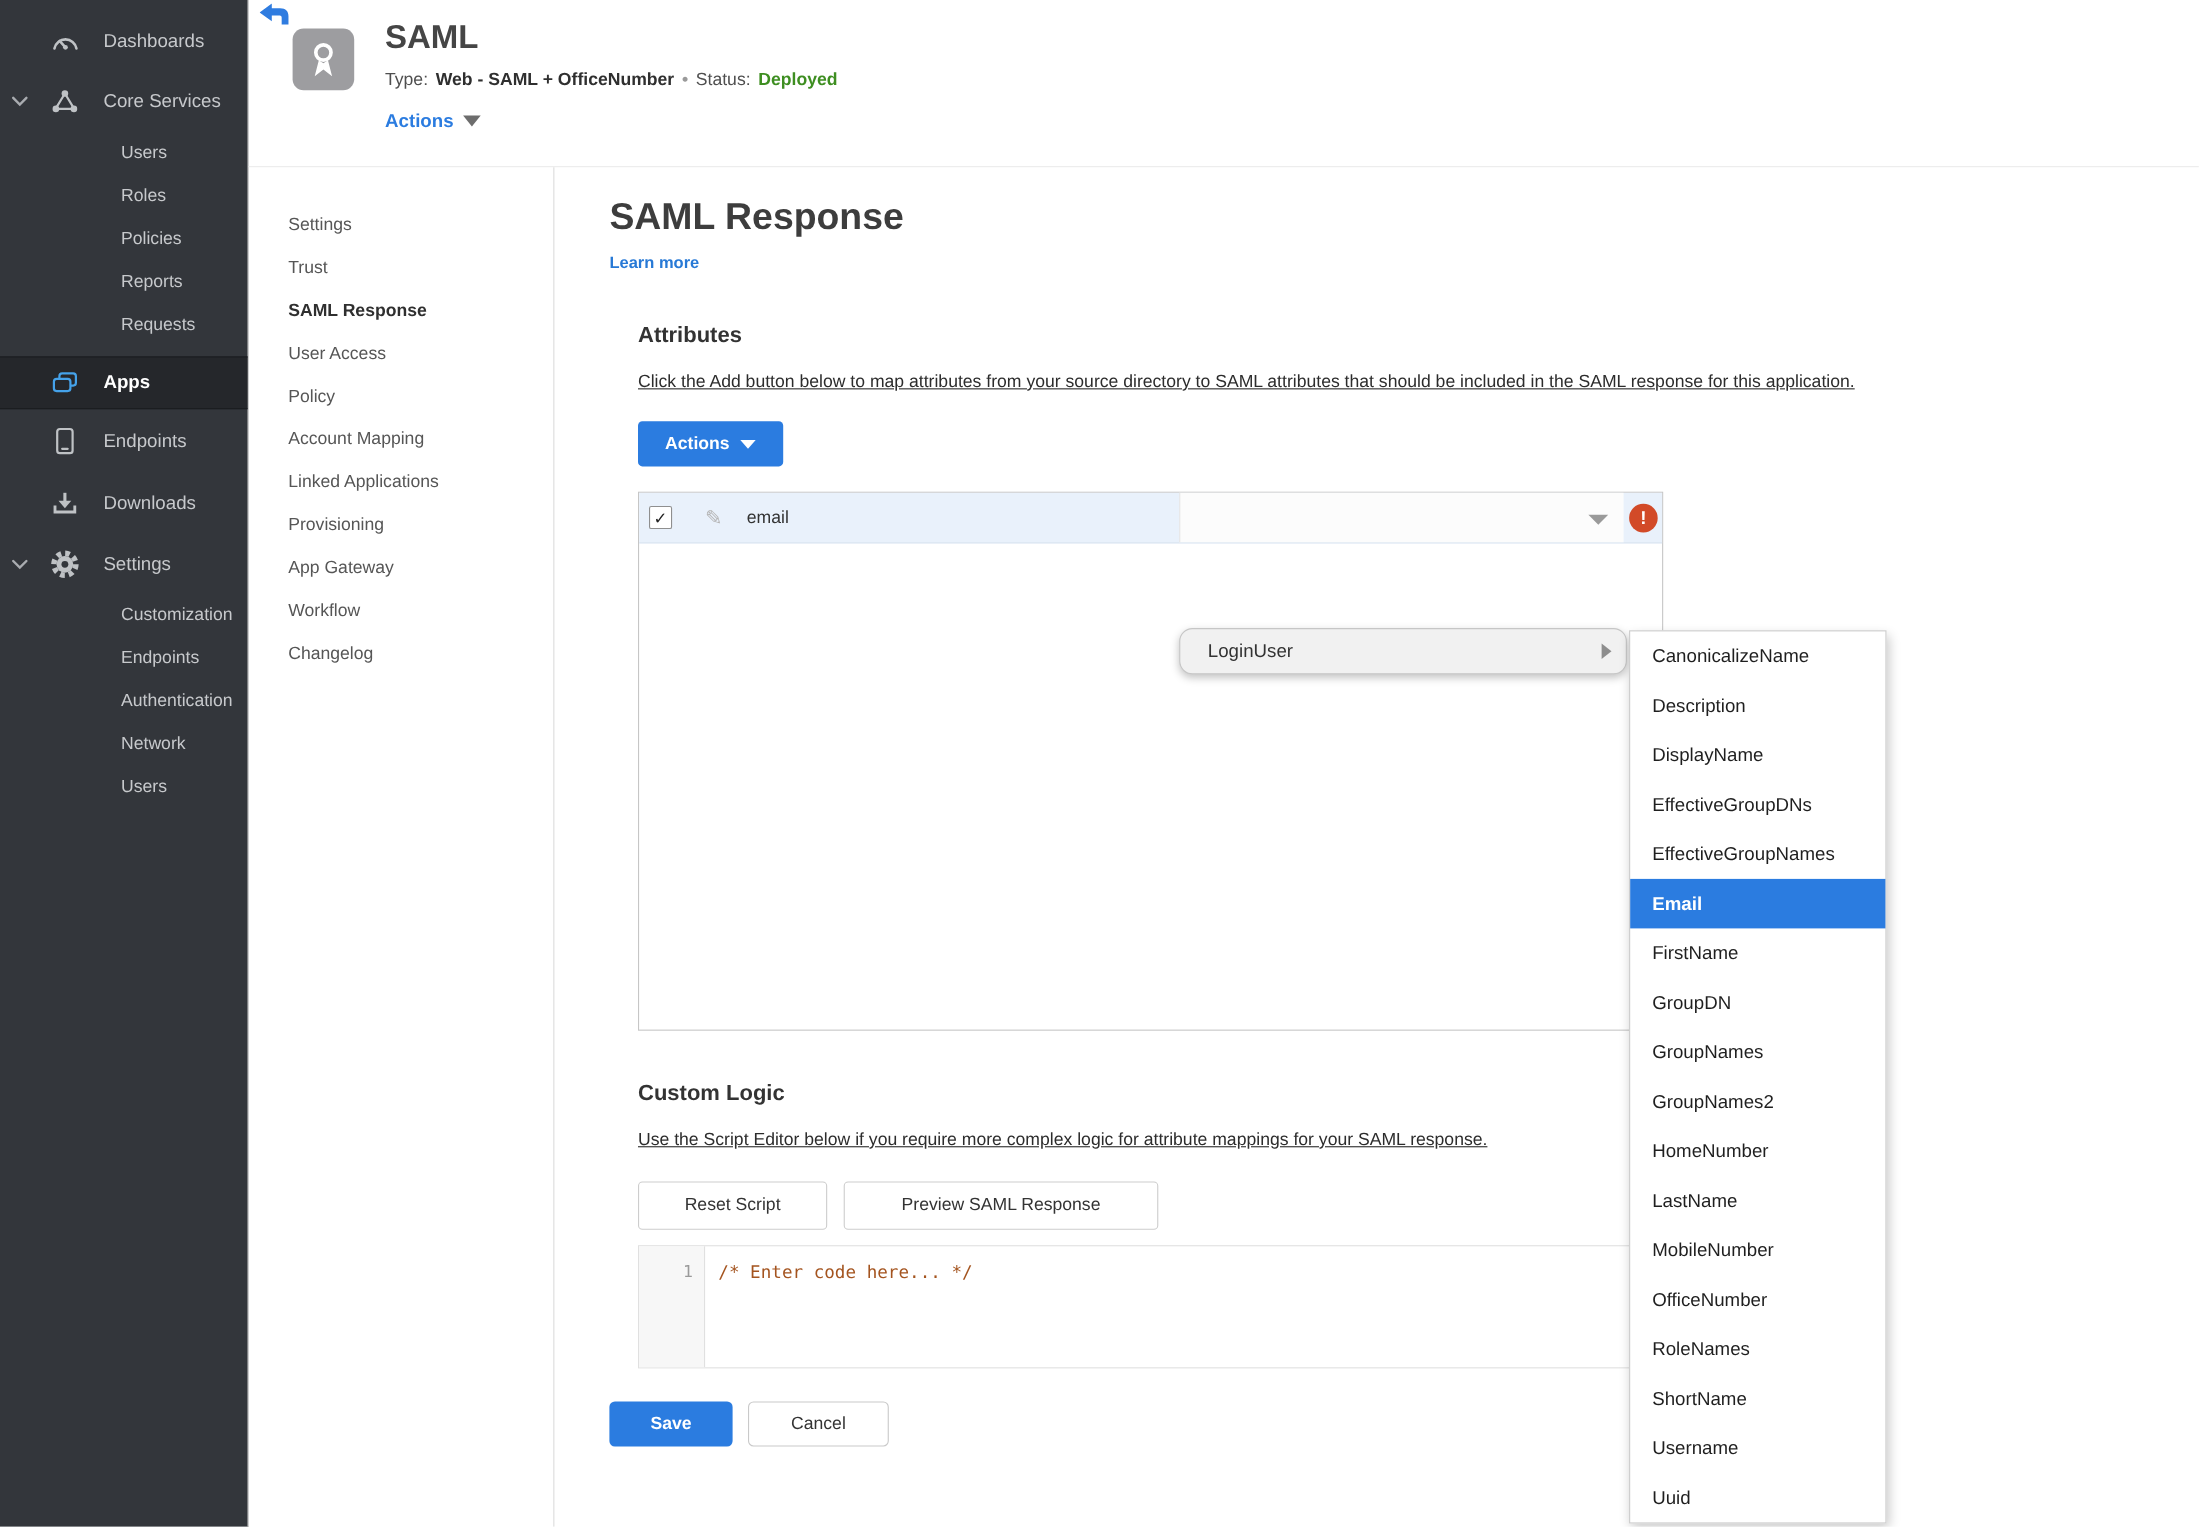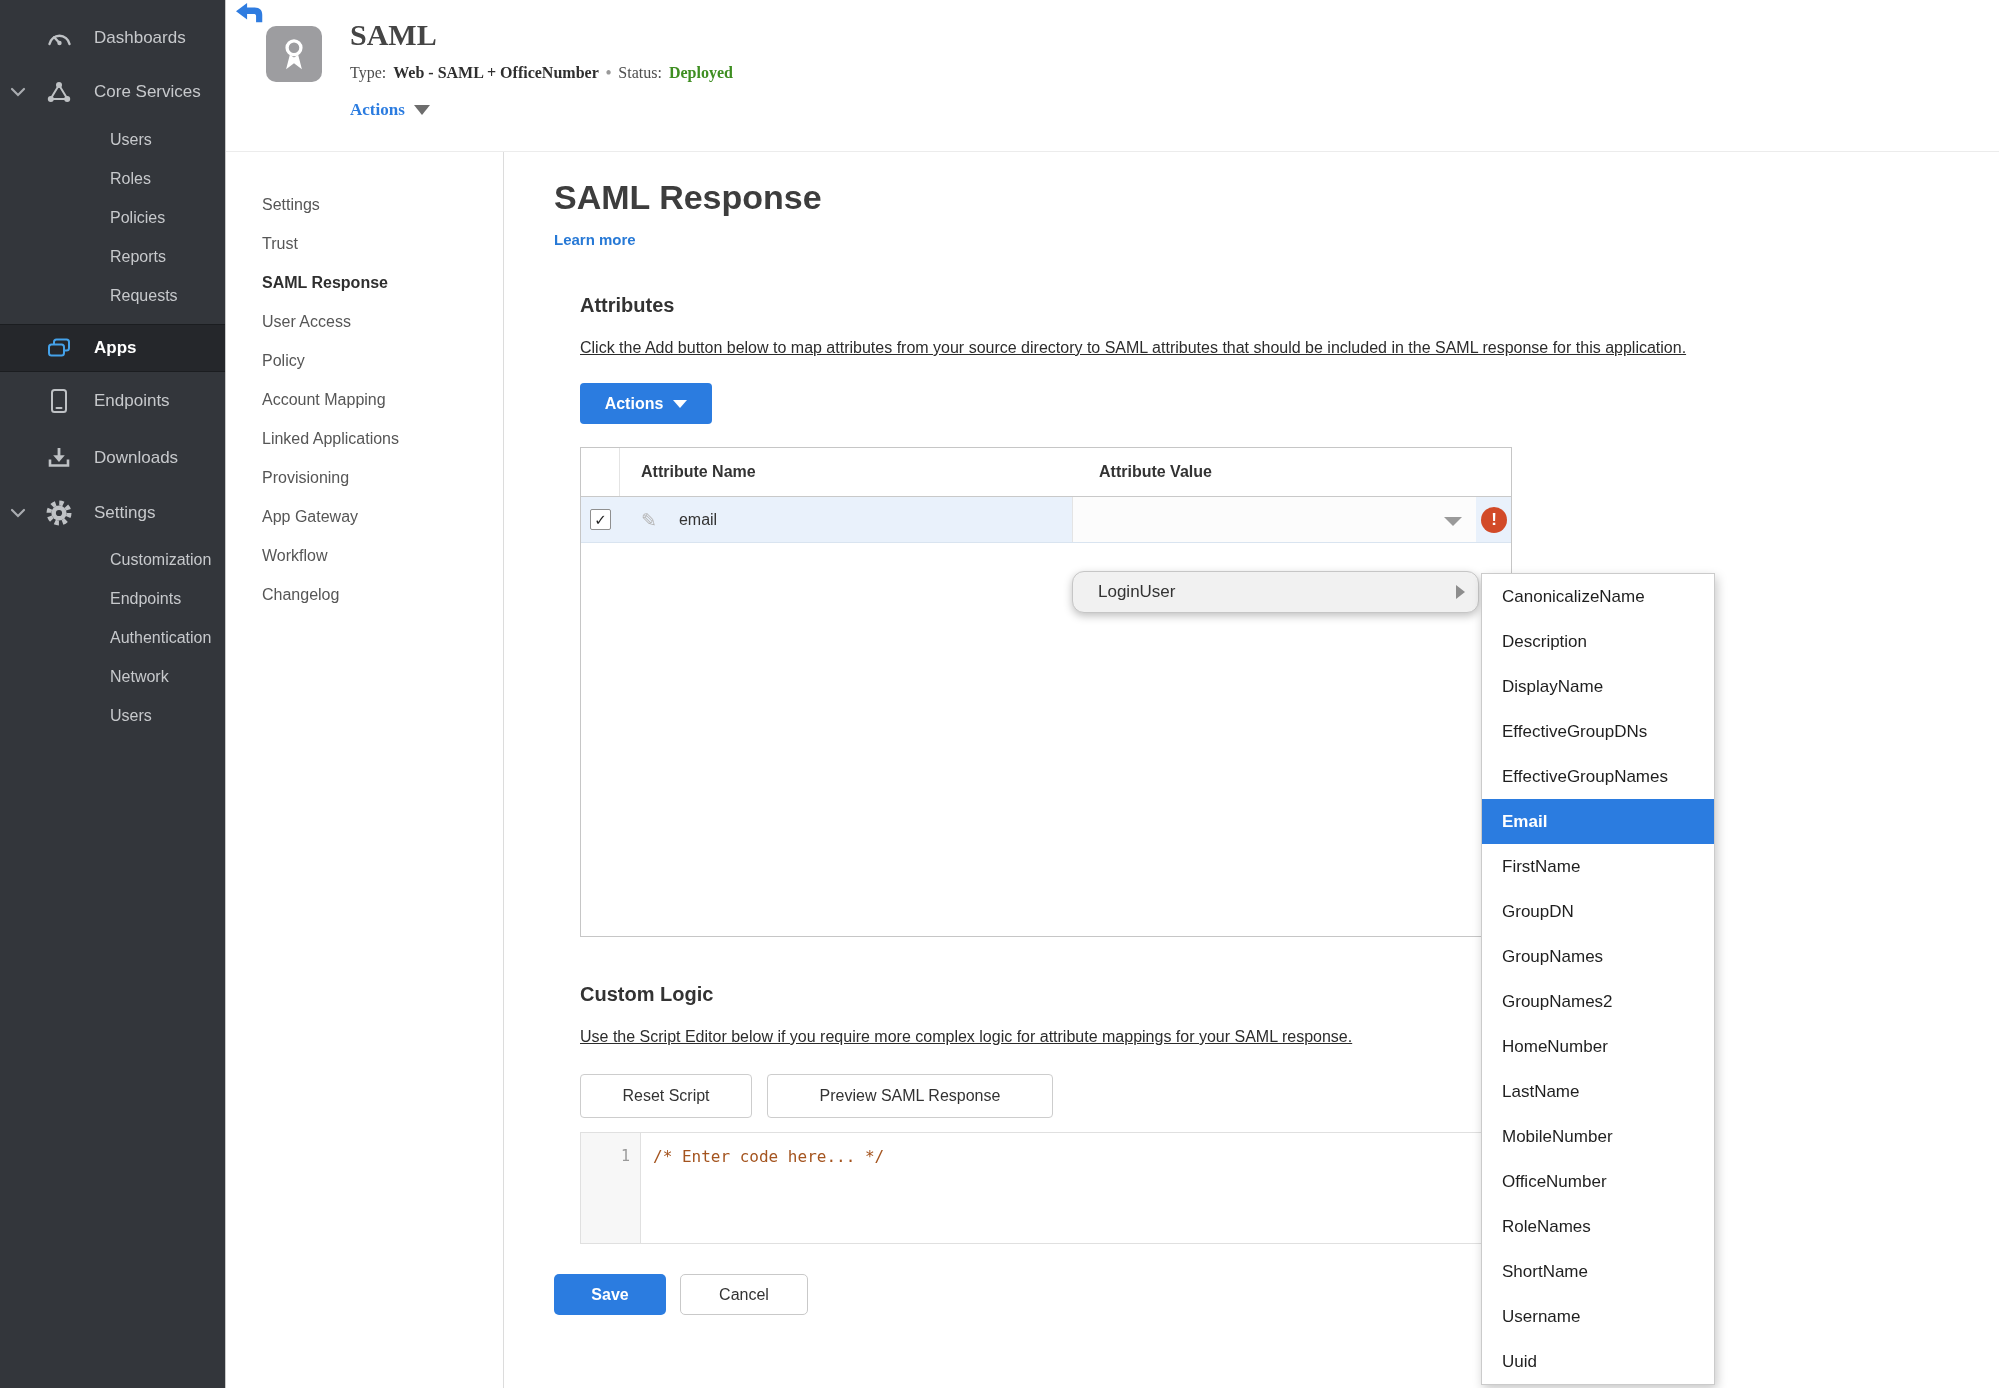--- a/index.html
+++ b/index.html
@@ -22,21 +22,21 @@
             border-top:1px solid #1b1d20; border-bottom:1px solid #1b1d20; }
   .r-apps .slabel { color:#ffffff; font-weight:bold; }
   .r-endp { height:58px; }
   .r-down { height:55px; }
   .r-sett { height:55px; }
   svg.sic { display:block; }
 
   
   .content { flex:1; position:relative; background:#ffffff; }
 
-  .page-header { height:152px; position:relative; border-bottom:1px solid #ececec;font-family:Liberation Serif, serif; }
+  .page-header { height:152px; position:relative; border-bottom:1px solid #ececec; }
   .back-arrow { position:absolute; left:10px; top:3px; cursor:pointer; }
   .app-tile { position:absolute; left:40px; top:26px; width:56px; height:56px; background:#9d9da0;
               border-radius:10px; display:flex; align-items:center; justify-content:center; }
   .app-title { position:absolute; left:124px; top:18px; font-size:30px; font-weight:bold; color:#454545; }
   .type-line { position:absolute; left:124px; top:64px; font-size:16px; color:#4f4f4f;
                display:flex; align-items:center; gap:7px; }
   .type-line b { color:#2f2f2f; }
   .sep-dot { color:#9a9a9a; font-weight:bold; }
   .status-deployed { color:#3e8e21; font-weight:bold; }
   .hdr-actions { position:absolute; left:124px; top:100px; display:flex; align-items:center; gap:9px;
@@ -285,25 +285,20 @@
 
         <div class="sec-head">Attributes</div>
         <div class="sec-desc">Click the Add button below to map attributes from your source directory to SAML attributes that should be included in the SAML response for this application.</div>
 
         <button class="btn-actions">
           <span>Actions</span>
           <span class="caret-down-white"></span>
         </button>
 
         <div class="attr-table">
-          <div class="thead">
-            <div class="th-check"></div>
-            <div class="th-name">Attribute Name</div>
-            <div class="th-value">Attribute Value</div>
-          </div>
           <div class="trow">
             <div class="td-check">
               <span class="checkbox">✓</span>
             </div>
             <div class="td-name">
               <span class="pencil">✎</span>
               <span>email</span>
             </div>
             <div class="td-value">
               <div class="value-field">

